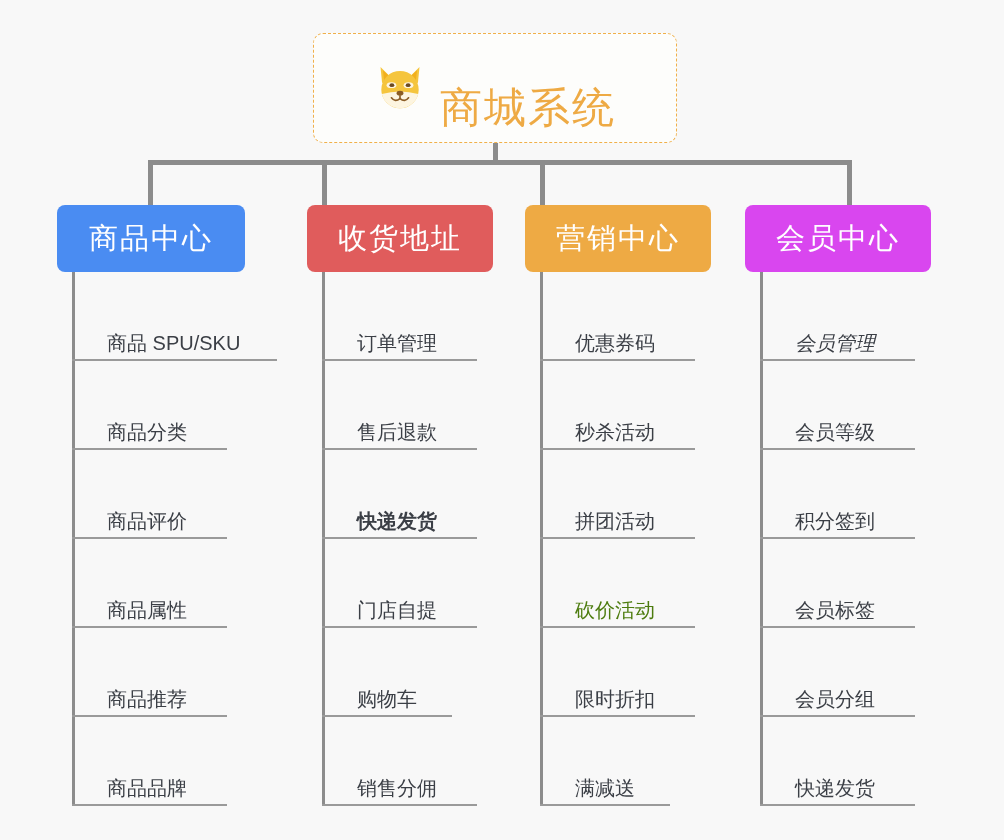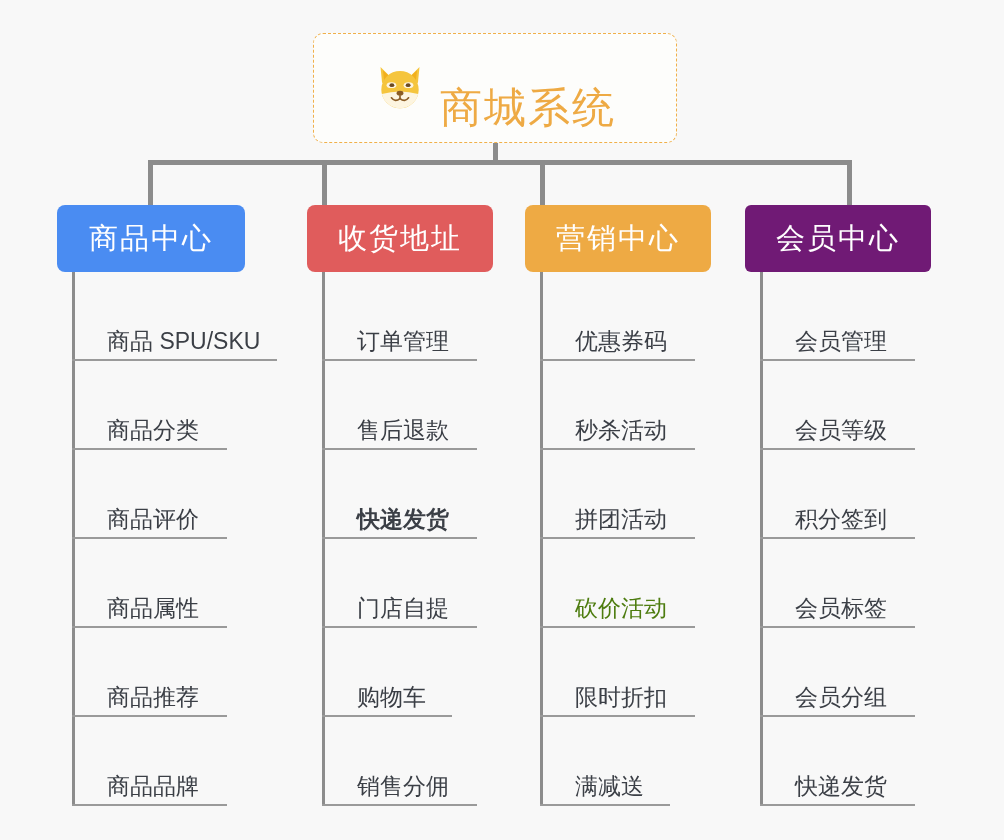--- a/index.html
+++ b/index.html
@@ -120,21 +120,21 @@
     position: absolute;
     left: 15px;
     bottom: 0;
     height: 2px;
     background: #9a9a9a;
   }
   .leaf-label {
     position: relative;
     padding-left: 50px;
     padding-bottom: 7px;
-    font-size: 23px;
+    font-size: 20px;
     line-height: 1.1;
     color: #3b3f46;
     white-space: nowrap;
   }
 </style>
 </head>
 <body style="background: rgb(248, 248, 248);">
 
 <div id="stage">
 
@@ -258,28 +258,28 @@
         <span class="leaf-label" style="color: rgb(59, 63, 70);">限时折扣</span>
       </li>
       <li class="leaf-item">
         <span class="leaf-rule" style="width: 130px; background: rgb(154, 154, 154);"></span>
         <span class="leaf-label" style="color: rgb(59, 63, 70);">满减送</span>
       </li>
     </ul>
   </div>
 
   <div class="branch" style="left:745px; width:186px;">
-    <div class="branch-head" style="background: #701a75; border-radius: 6px;">
+    <div class="branch-head" style="background: #d946ef;">
       <span class="branch-head-label">会员中心</span>
     </div>
     <div class="branch-spine" style="height: 534px; background: rgb(140, 140, 140);"></div>
     <ul class="leaf-list">
       <li class="leaf-item">
         <span class="leaf-rule" style="width: 155px; background: rgb(154, 154, 154);"></span>
-        <span class="leaf-label" style="color: rgb(59, 63, 70);">会员管理</span>
+        <span class="leaf-label" style="color: rgb(59, 63, 70); font-style: italic;">会员管理</span>
       </li>
       <li class="leaf-item">
         <span class="leaf-rule" style="width: 155px; background: rgb(154, 154, 154);"></span>
         <span class="leaf-label" style="color: rgb(59, 63, 70);">会员等级</span>
       </li>
       <li class="leaf-item">
         <span class="leaf-rule" style="width: 155px; background: rgb(154, 154, 154);"></span>
         <span class="leaf-label" style="color: rgb(59, 63, 70);">积分签到</span>
       </li>
       <li class="leaf-item">

